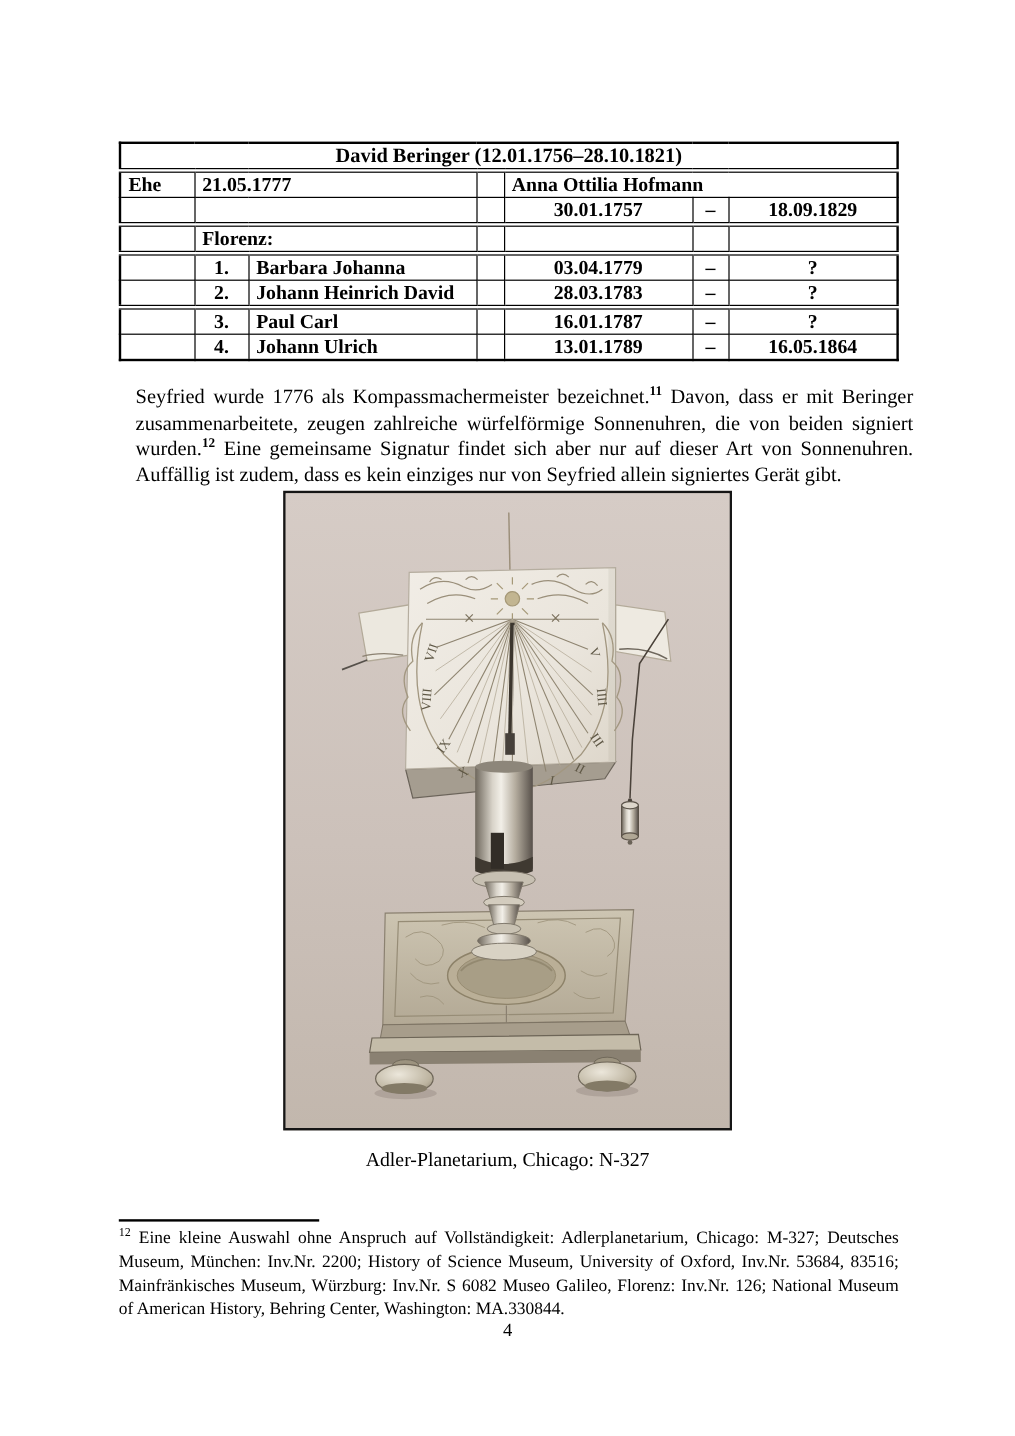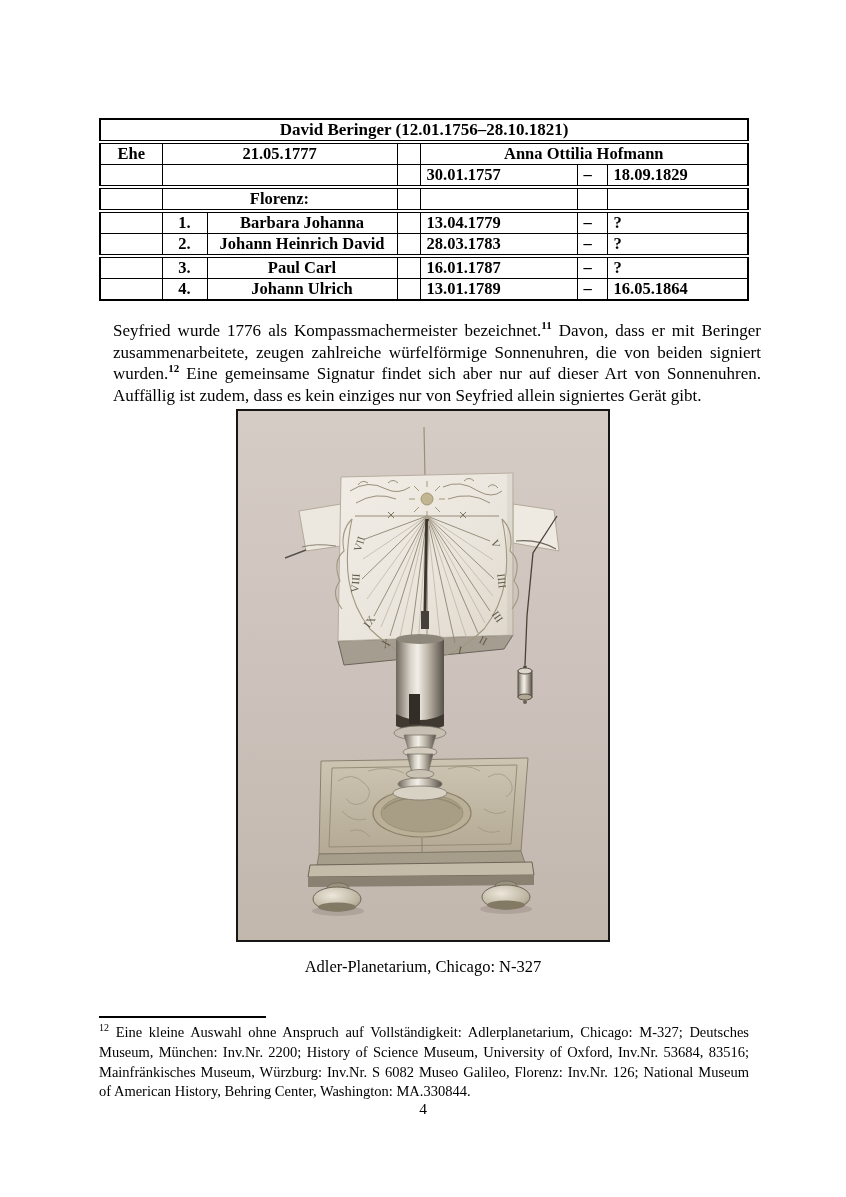--- a/index.html
+++ b/index.html
@@ -10,22 +10,22 @@
 
   
   .gen-table-wrap { position:absolute; left:99px; top:118px; width:648px; }
   table.gen { border-collapse:collapse; width:648px; table-layout:fixed;
               font-size:16.5px; line-height:1.15; }
   table.gen { border:2px solid #000; }
   table.gen td { border:1px solid #000; padding:0 6px; height:20px;
                  overflow:hidden; white-space:nowrap;font-weight:bold; }
   table.gen tr.sep td { border-top:4px double #000; }
   td.c-title { text-align:center; padding-top:3px; padding-bottom:16px; font-size:17px; }
-  td.c-center { }
-  td.c-left { text-align:center; }
+  td.c-center { text-align:center; }
+  td.c-left { text-align:left; }
   td.c-num { text-align:center; padding-right:4px; }
 
   
   .para {
     position:absolute; left:113px; top:303px; width:648px;
     font-size:17px; line-height:21.5px; text-align:justify;
   }
   sup.fnref { font-size:11px; line-height:0; vertical-align:super; font-weight:bold; }
 
   
@@ -90,21 +90,21 @@
         <td></td>
         <td></td>
         <td></td>
         <td></td>
       </tr>
       <tr class="sep">
         <td></td>
         <td class="c-num">1.</td>
         <td class="c-left">Barbara Johanna</td>
         <td></td>
-        <td class="c-center">13.04.1779</td>
+        <td class="c-center">03.04.1779</td>
         <td class="c-center">–</td>
         <td class="c-center">?</td>
       </tr>
       <tr>
         <td></td>
         <td class="c-num">2.</td>
         <td class="c-left">Johann Heinrich David</td>
         <td></td>
         <td class="c-center">28.03.1783</td>
         <td class="c-center">–</td>

